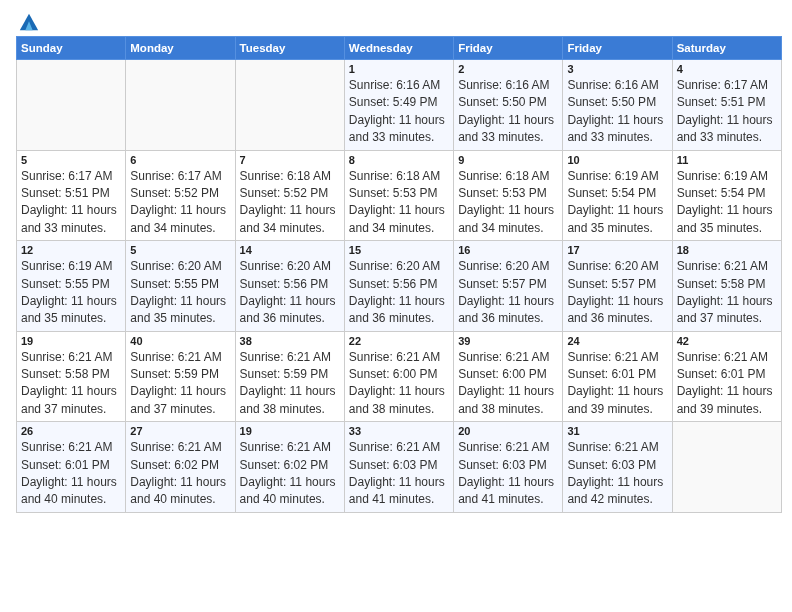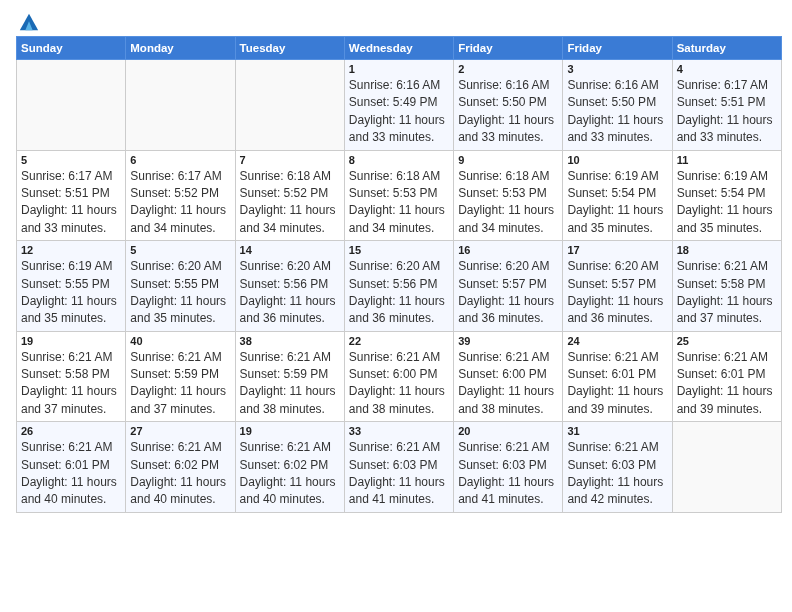--- a/index.html
+++ b/index.html
@@ -311,21 +311,21 @@
 and 38 minutes.</div>
           </td>
           <td>
             <span class="day-number">24</span>
             <div class="day-info" style="white-space: pre-line;">Sunrise: 6:21 AM
 Sunset: 6:01 PM
 Daylight: 11 hours
 and 39 minutes.</div>
           </td>
           <td>
-            <span class="day-number">25</span>
+            <span class="day-number">42</span>
             <div class="day-info" style="white-space: pre-line;">Sunrise: 6:21 AM
 Sunset: 6:01 PM
 Daylight: 11 hours
 and 39 minutes.</div>
           </td>
         </tr>
         <tr>
           <td>
             <span class="day-number">26</span>
             <div class="day-info" style="white-space: pre-line;">Sunrise: 6:21 AM

